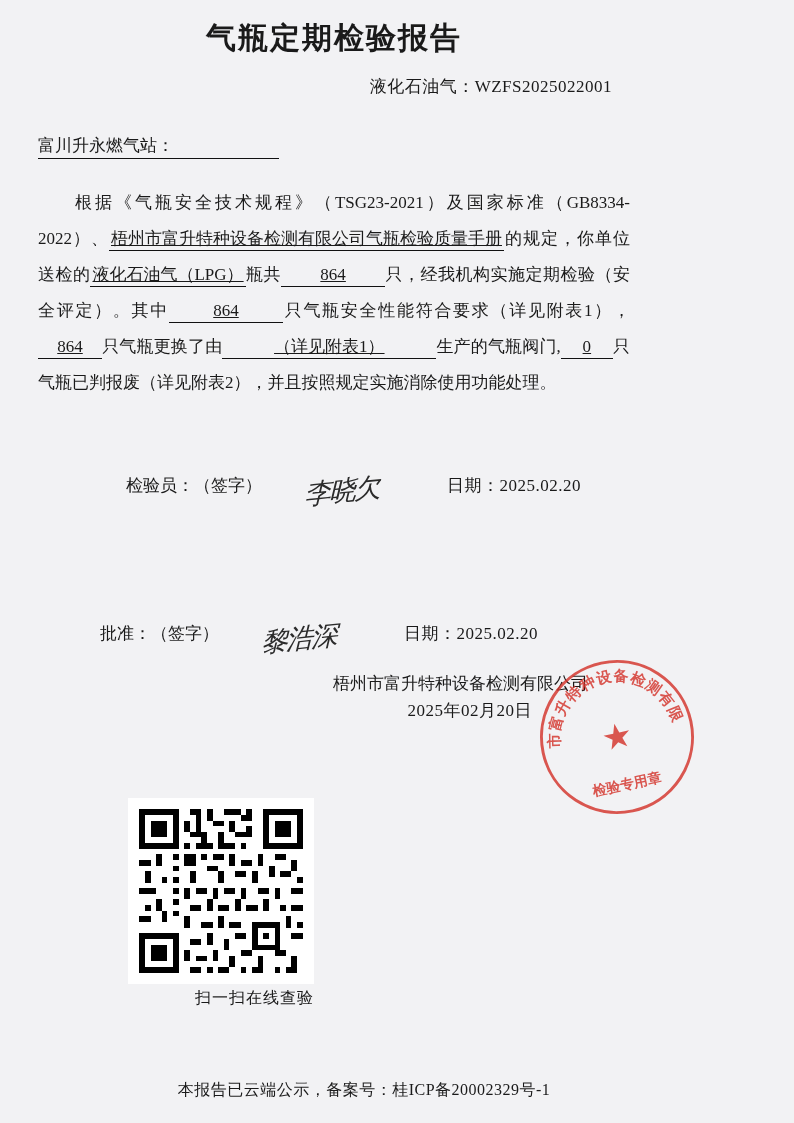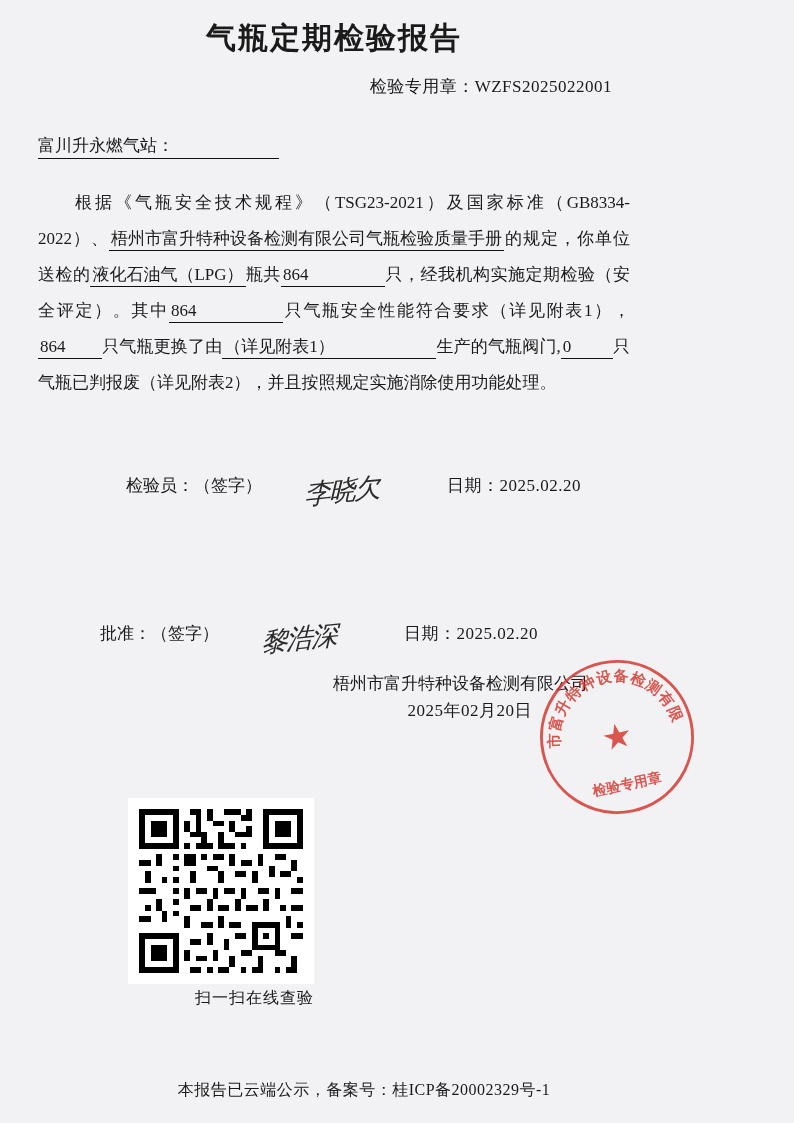--- a/index.html
+++ b/index.html
@@ -55,22 +55,24 @@
   }
   .body-text {
     margin-top: 26px;
     font-size: 17px;
     line-height: 36px;
     text-align: justify;
   }
   .ul {
     border-bottom: 1px solid #111;
     display: inline-block;
+    text-align: center;
     line-height: 22px;
     padding: 0 2px;
+    text-decoration: underline;
   }
   .indent {
     display: inline-block;
     width: 34px;
   }
   .sig-block {
     margin-top: 58px;
     font-size: 17px;
     position: relative;
   }
@@ -200,21 +202,21 @@
   }
 </style>
 </head>
 <body>
 
 <div class="page">
 
   <div class="title">气瓶定期检验报告</div>
 
   <div class="report-no">
-    <span>检验专用章：</span><span>WZFS2025022001</span>
+    <span>液化石油气：</span><span>WZFS2025022001</span>
   </div>
 
   <div class="addressee">
     <span class="name">富川升永燃气站：</span>
       <span class="tail"></span>
   </div>
 
   <div class="body-text">
     <span class="indent"></span><span>根据《气瓶安全技术规程》（TSG23-2021）及国家标准（GB8334-2022）、</span><span class="ul">梧州市富升特种设备检测有限公司气瓶检验质量手册</span><span>的规定，你单位送检的</span><span class="ul">液化石油气（LPG）</span><span>瓶共</span><span class="ul" style="min-width:100px;">864</span><span>只，经我机构实施定期检验（安全评定）。其中</span><span class="ul" style="min-width:110px;">864</span><span>只气瓶安全性能符合要求（详见附表1），</span><span class="ul" style="min-width:60px;">864</span><span>只气瓶更换了由</span><span class="ul" style="min-width:210px;">（详见附表1）</span><span>生产的气瓶阀门,</span><span class="ul" style="min-width:48px;">0</span><span>只气瓶已判报废（详见附表2），并且按照规定实施消除使用功能处理。</span>
   </div>

